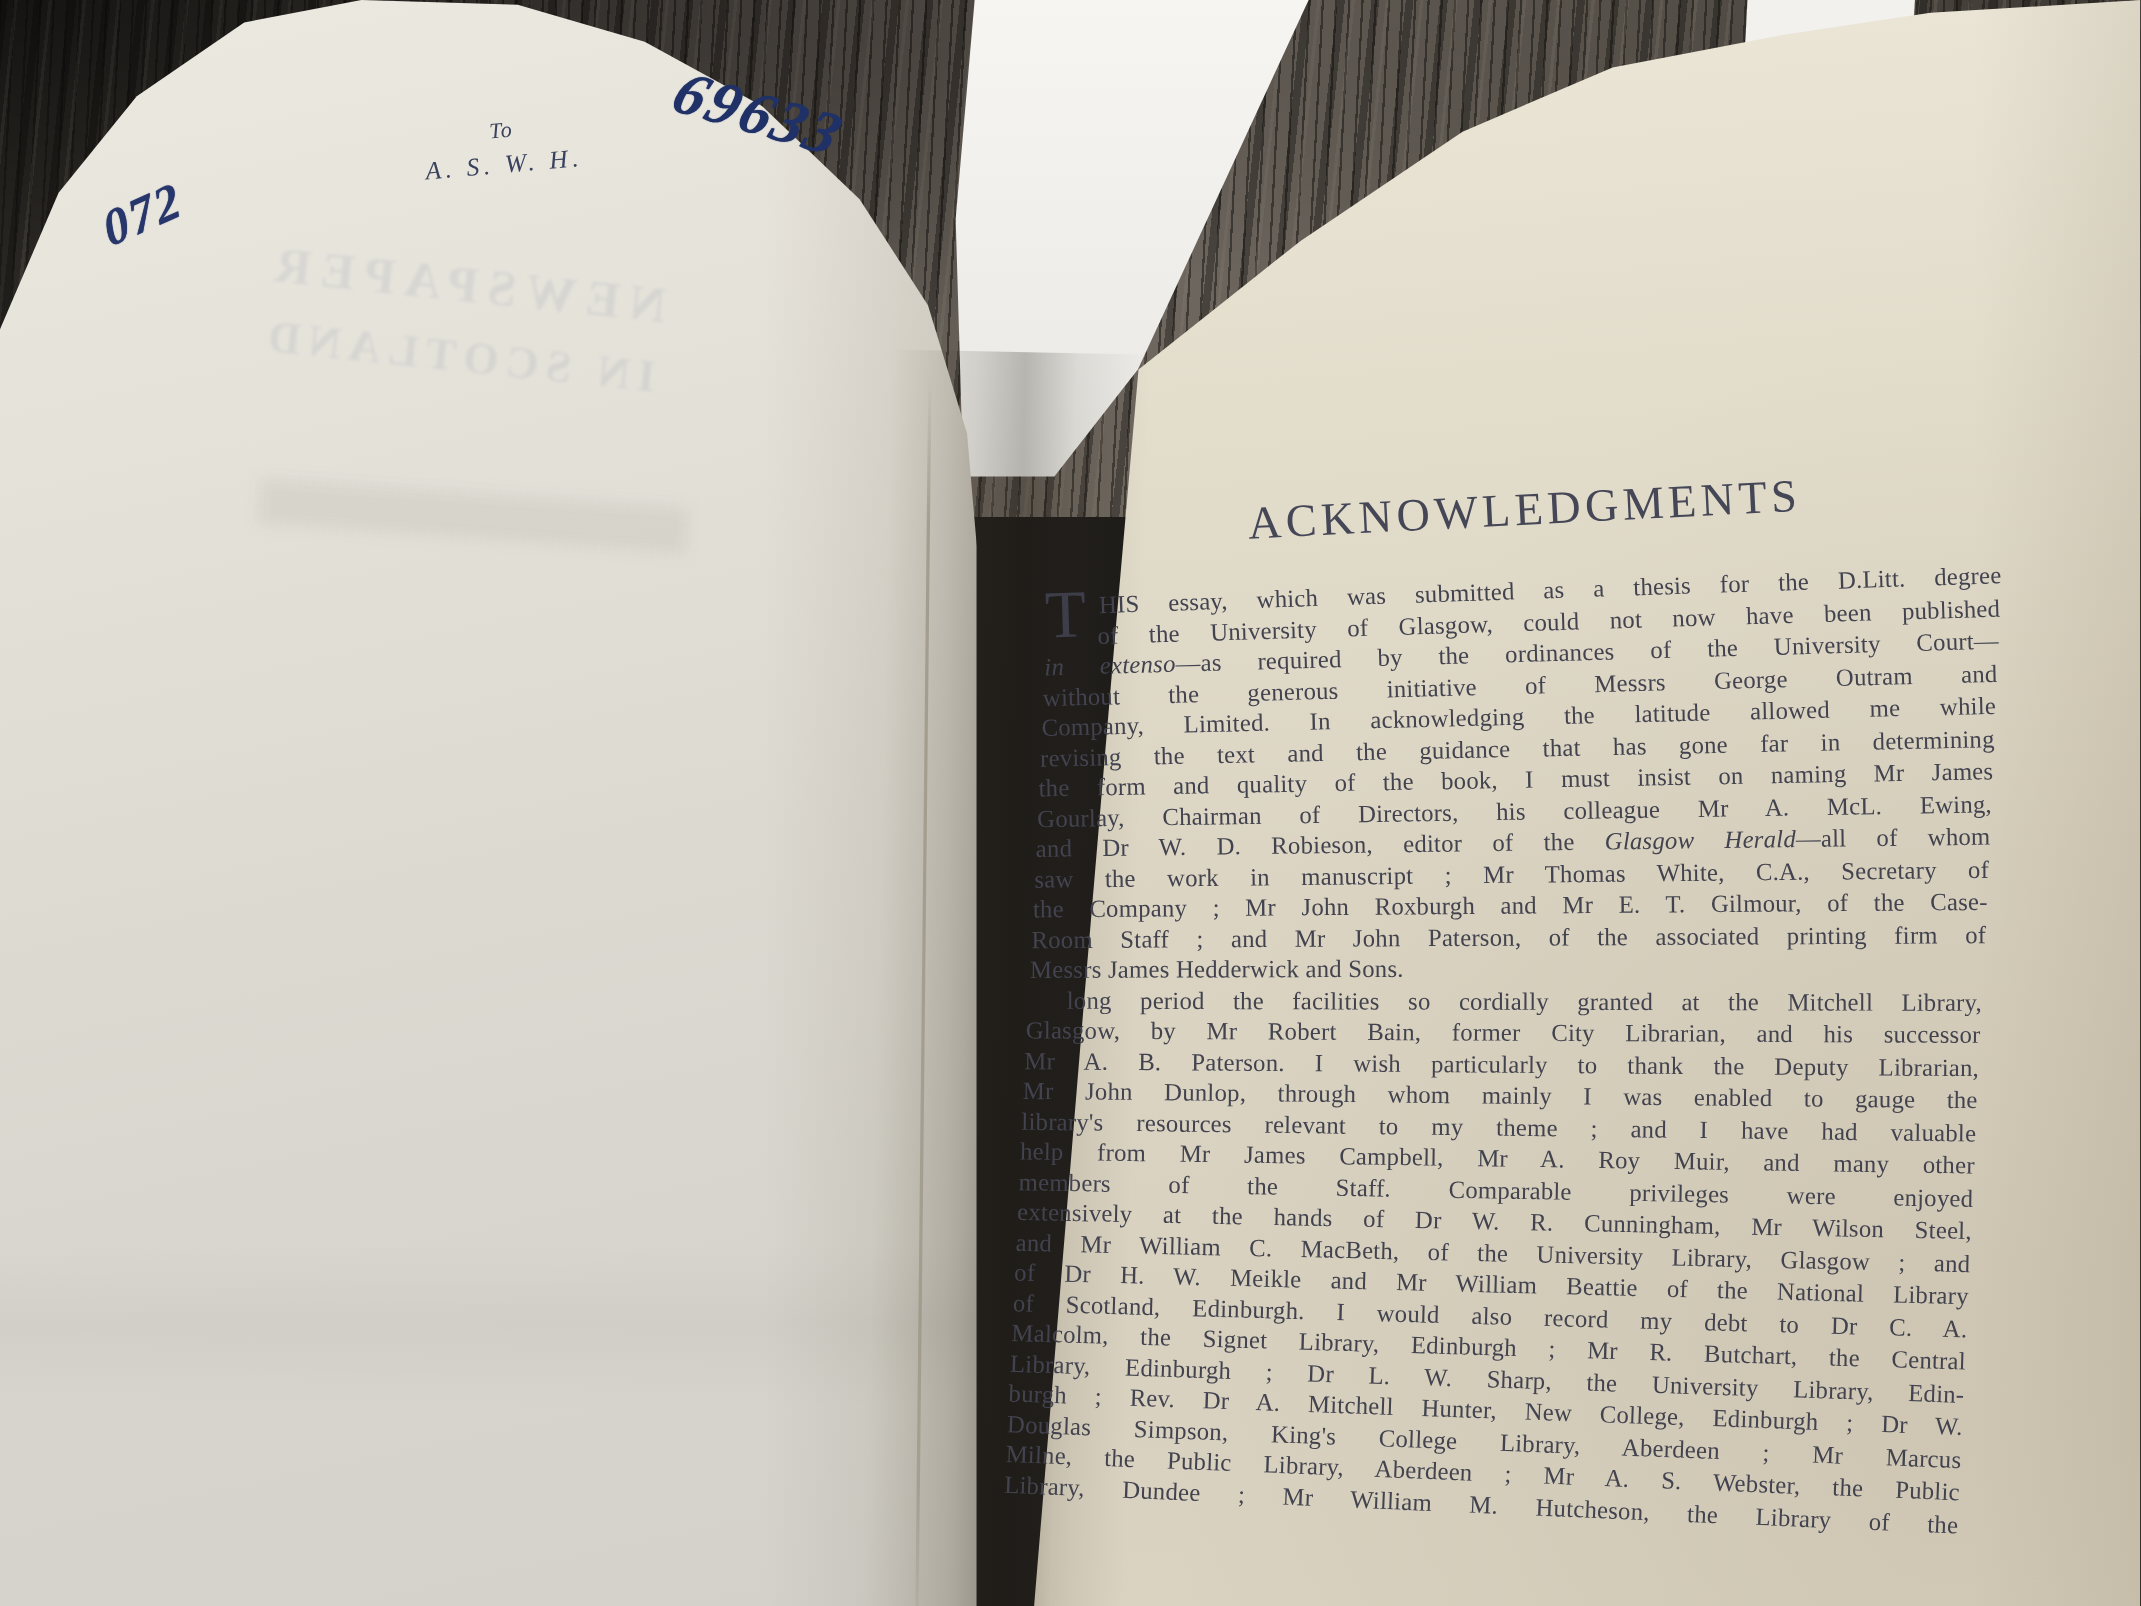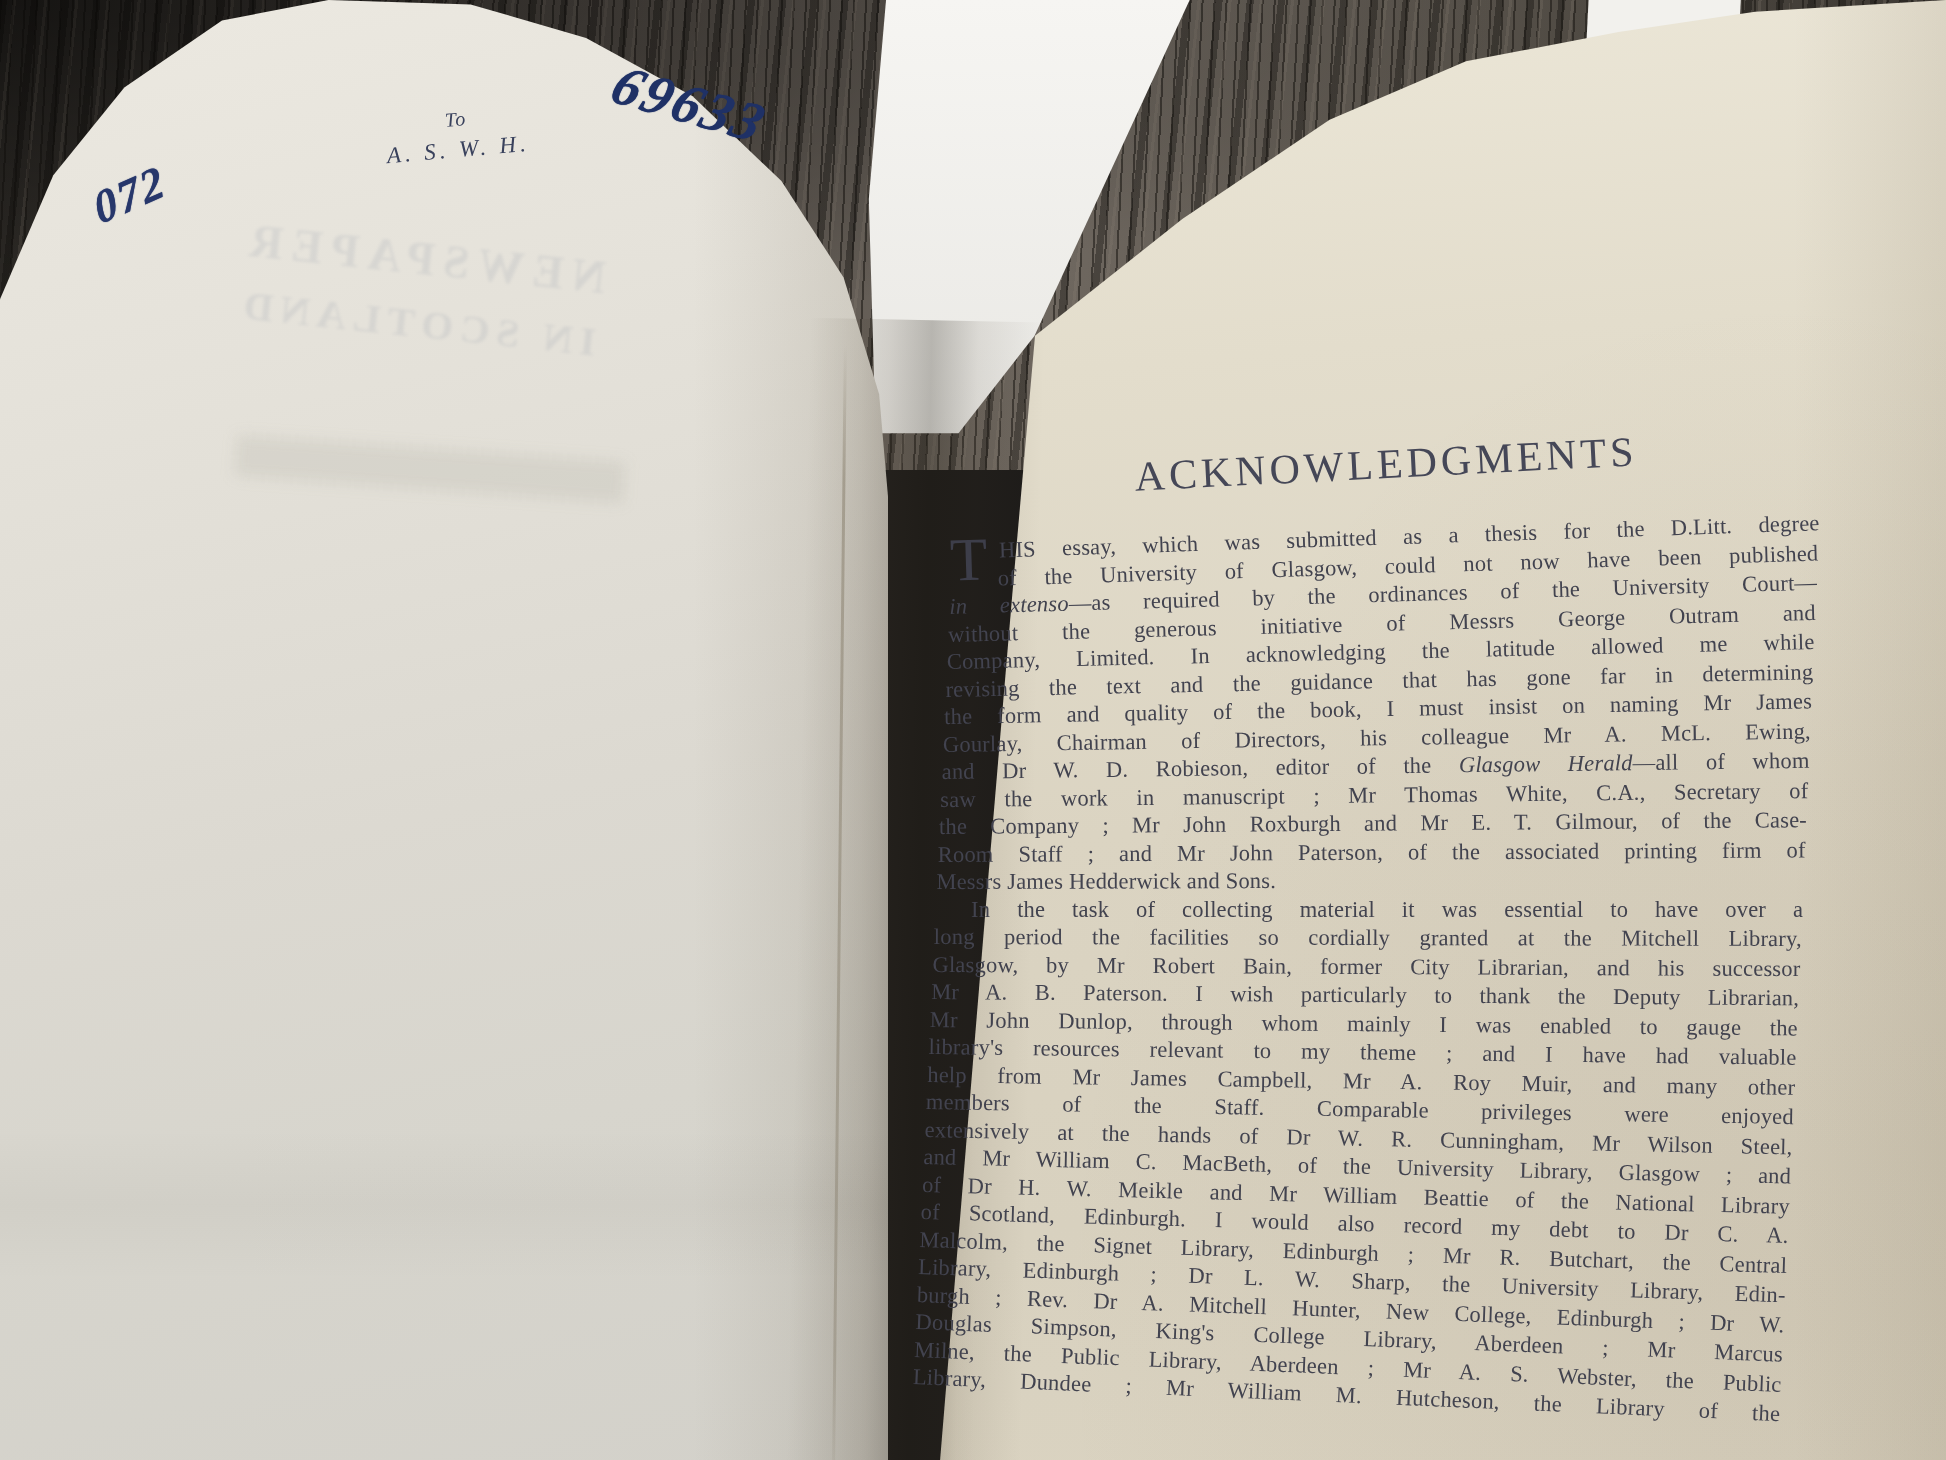--- a/index.html
+++ b/index.html
@@ -130,21 +130,20 @@
           <div class="line" data-name="text-line" style="transform: translateX(-6.5px) rotate(-1.17deg);">revising the text and the guidance that has gone far in determining</div>
           <div class="line" data-name="text-line" style="transform: translateX(-7.8px) rotate(-1.03deg);">the form and quality of the book, I must insist on naming Mr James</div>
           <div class="line" data-name="text-line" style="transform: translateX(-9.1px) rotate(-0.89deg);">Gourlay, Chairman of Directors, his colleague Mr A. McL. Ewing,</div>
           <div class="line" data-name="text-line" style="transform: translateX(-10.4px) rotate(-0.74deg);">and Dr W. D. Robieson, editor of the <i>Glasgow Herald</i>—all of whom</div>
           <div class="line" data-name="text-line" style="transform: translateX(-11.7px) rotate(-0.59deg);">saw the work in manuscript ; Mr Thomas White, C.A., Secretary of</div>
           <div class="line" data-name="text-line" style="transform: translateX(-13px) rotate(-0.45deg);">the Company ; Mr John Roxburgh and Mr E. T. Gilmour, of the Case-</div>
           <div class="line" data-name="text-line" style="transform: translateX(-14.3px) rotate(-0.3deg);">Room Staff ; and Mr John Paterson, of the associated printing firm of</div>
           <div class="line" data-name="text-line" style="transform: translateX(-15.6px) rotate(-0.16deg);">Messrs James Hedderwick and Sons.</div>
         </div>
       <div data-name="paragraph-2">
-          <div class="line" data-name="text-line" style="transform: translateX(-16.9px) rotate(-0.02deg);">In the task of collecting material it was essential to have over a</div>
           <div class="line" data-name="text-line" style="transform: translateX(-18.2px) rotate(0.13deg);">long period the facilities so cordially granted at the Mitchell Library,</div>
           <div class="line" data-name="text-line" style="transform: translateX(-19.5px) rotate(0.27deg);">Glasgow, by Mr Robert Bain, former City Librarian, and his successor</div>
           <div class="line" data-name="text-line" style="transform: translateX(-20.8px) rotate(0.42deg);">Mr A. B. Paterson.  I wish particularly to thank the Deputy Librarian,</div>
           <div class="line" data-name="text-line" style="transform: translateX(-22.1px) rotate(0.56deg);">Mr John Dunlop, through whom mainly I was enabled to gauge the</div>
           <div class="line" data-name="text-line" style="transform: translateX(-23.4px) rotate(0.71deg);">library's resources relevant to my theme ; and I have had valuable</div>
           <div class="line" data-name="text-line" style="transform: translateX(-24.7px) rotate(0.85deg);">help from Mr James Campbell, Mr A. Roy Muir, and many other</div>
           <div class="line" data-name="text-line" style="transform: translateX(-26px) rotate(1deg);">members of the Staff.  Comparable privileges were enjoyed</div>
           <div class="line" data-name="text-line" style="transform: translateX(-27.3px) rotate(1.15deg);">extensively at the hands of Dr W. R. Cunningham, Mr Wilson Steel,</div>
           <div class="line" data-name="text-line" style="transform: translateX(-28.6px) rotate(1.29deg);">and Mr William C. MacBeth, of the University Library, Glasgow ; and</div>
           <div class="line" data-name="text-line" style="transform: translateX(-29.9px) rotate(1.44deg);">of Dr H. W. Meikle and Mr William Beattie of the National Library</div>

